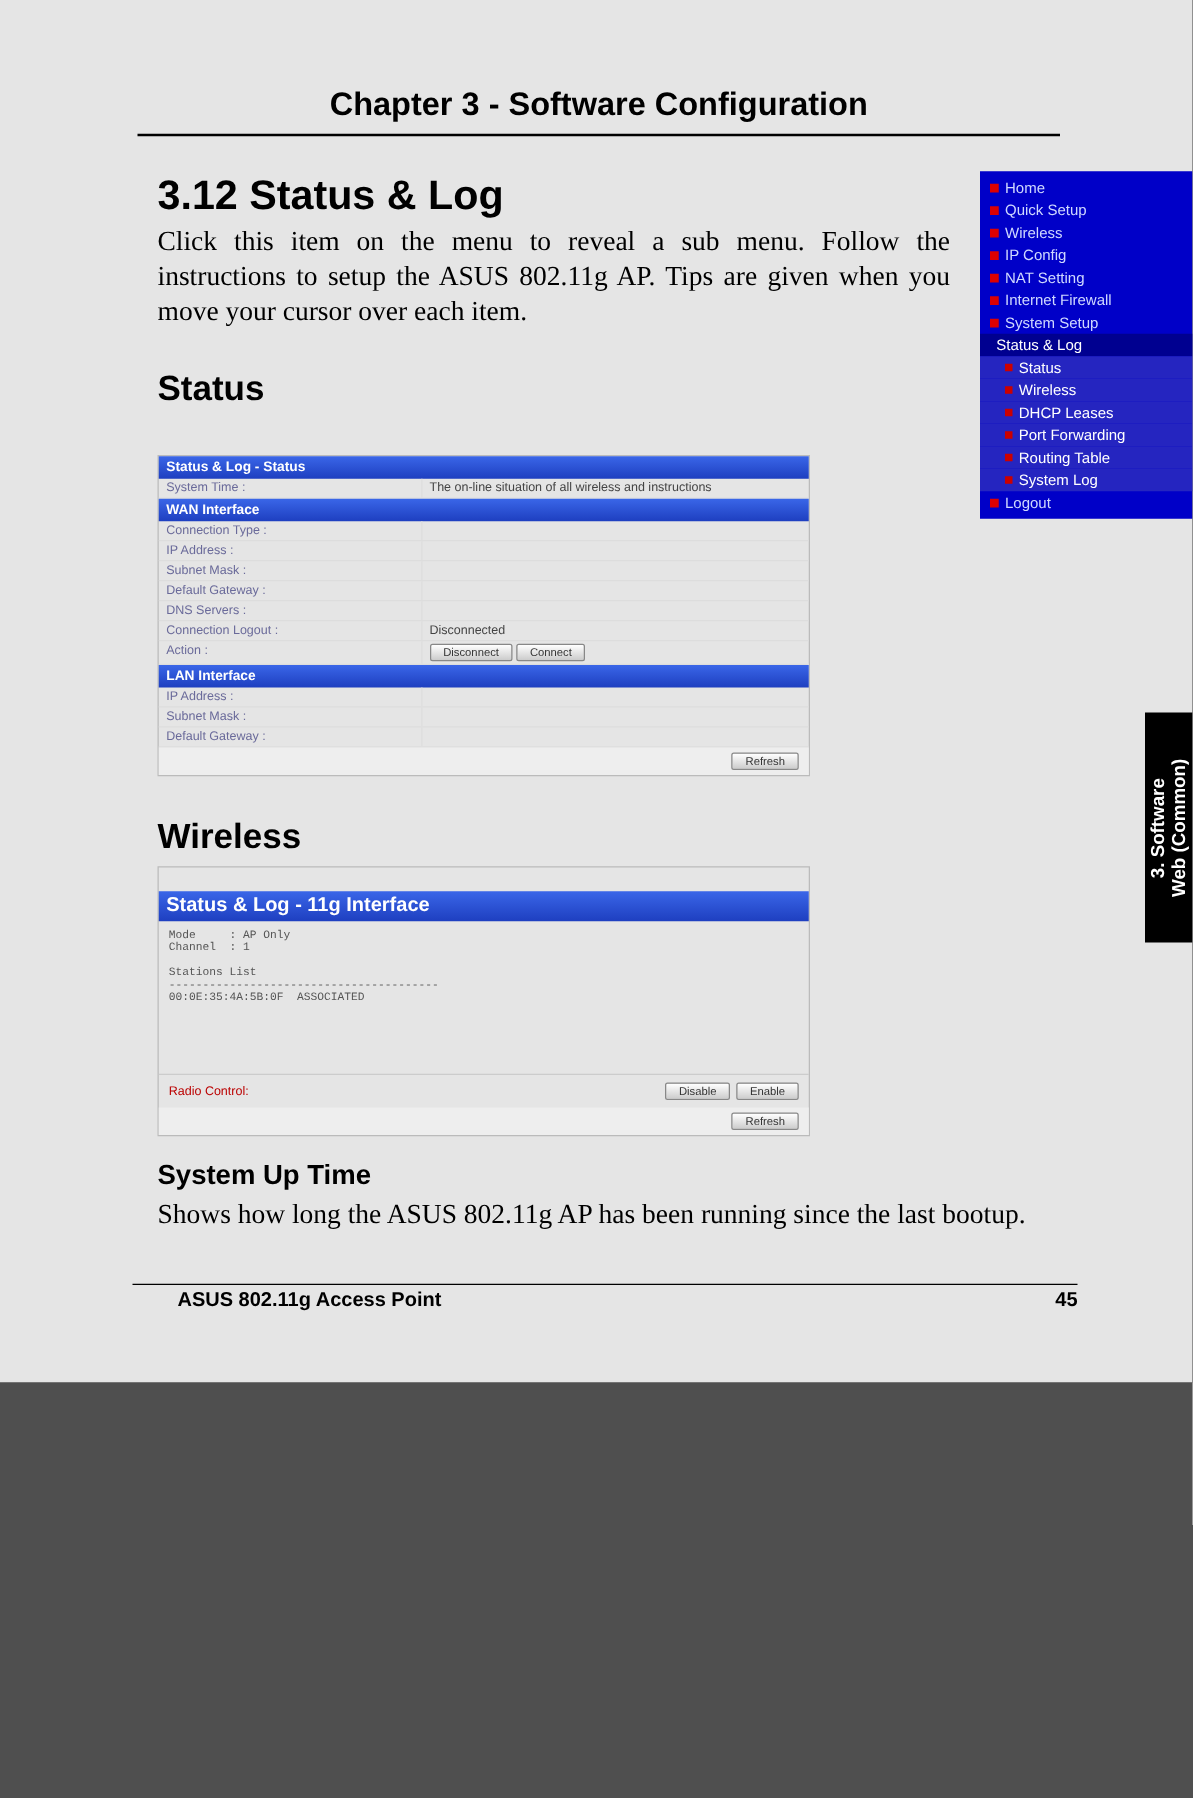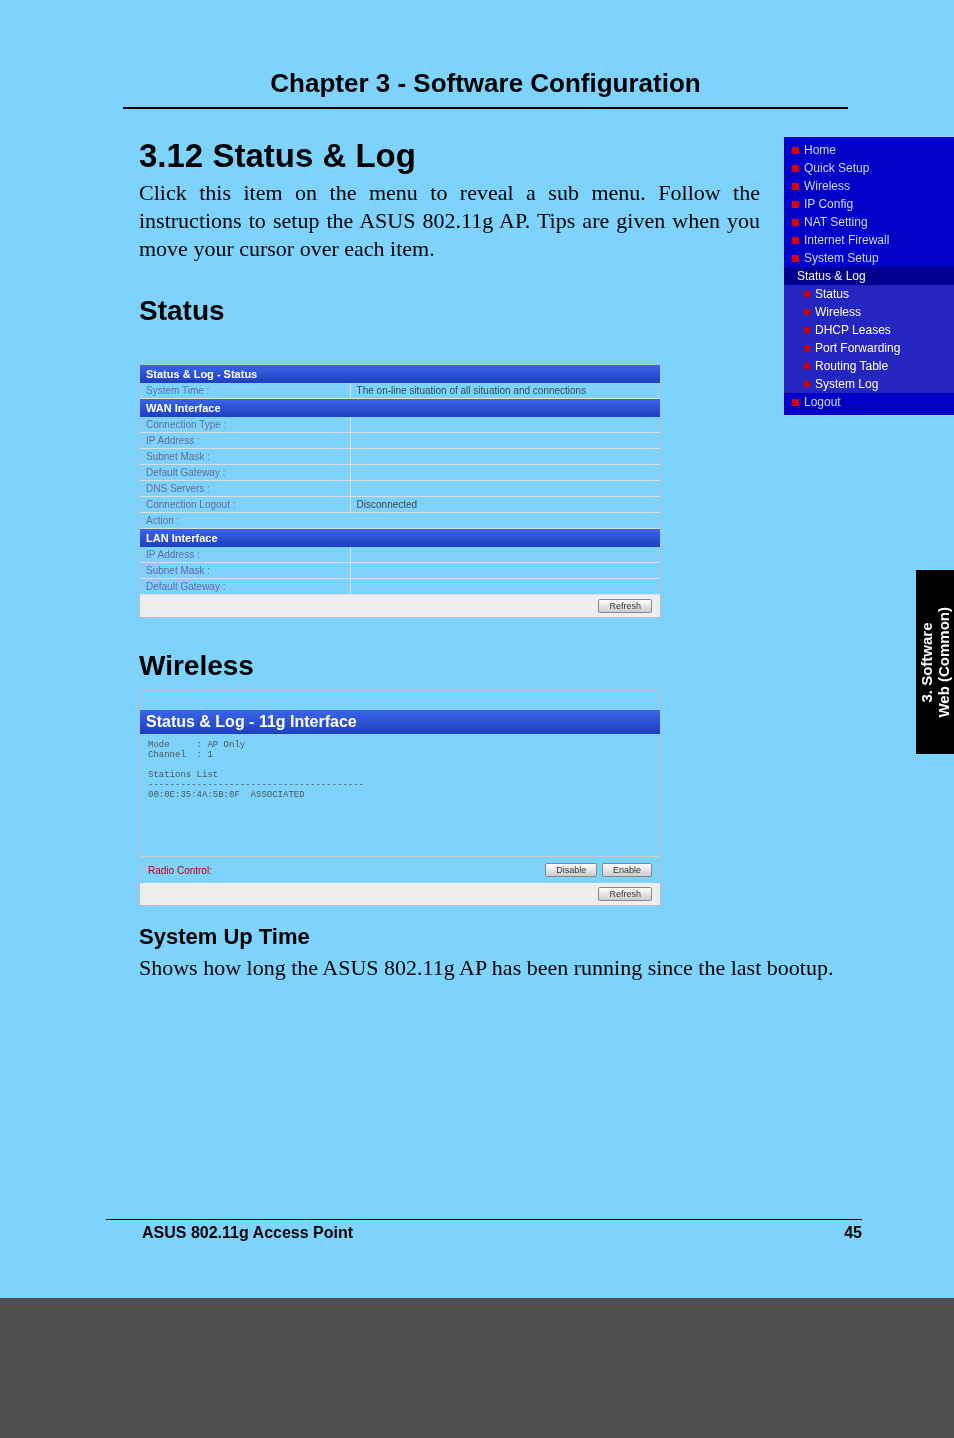--- a/index.html
+++ b/index.html
@@ -1,16 +1,16 @@
 <!DOCTYPE html>
 <html><head>
 <meta charset="utf-8">
 <style>
 html, body { margin:0; padding:0; background:#4f4f4f; font-family:"Times New Roman", serif; }
-.page { width:954px; height:1298px; background:#7dd3fc; margin:0 auto; position:relative; box-sizing:border-box; padding:68px 0 0 17px; }
+.page { width:954px; height:1106px; background:#e5e5e5; margin:0 auto; position:relative; box-sizing:border-box; padding:68px 0 0 4px; }
 .chapter { font-family:Arial,Helvetica,sans-serif; font-weight:bold; font-size:26px; text-align:center; margin:0 0 8px 0; }
 .hr1 { border:none; border-top:2px solid #000; margin:0 106px 12px 106px; }
 .content { padding:0 106px 0 122px; position:relative; }
 .h1 { font-family:Arial,Helvetica,sans-serif; font-weight:bold; font-size:33px; margin:28px 0 4px 0; }
 .body-p { font-size:22px; line-height:1.28; text-align:justify; margin:0 88px 0 0; }
 .h2 { font-family:Arial,Helvetica,sans-serif; font-weight:bold; font-size:28px; margin:32px 0 8px 0; }
 .h3 { font-family:Arial,Helvetica,sans-serif; font-weight:bold; font-size:22px; margin:18px 0 4px 0; }
 .p2 { font-size:22px; line-height:1.28; text-align:justify; margin:0; }
 
 
@@ -122,21 +122,21 @@
     </div>
 
     <div class="h1">3.12  Status &amp; Log</div>
     <p class="body-p">Click this item on the menu to reveal a sub menu. Follow the instructions to setup the ASUS 802.11g AP. Tips are given when you move your cursor over each item.</p>
 
     <div class="h2">Status</div>
     <div class="status-tbl">
       <div class="st-hdr">Status &amp; Log - Status</div>
       <div class="st-row">
           <div class="st-cell1">System Time :</div>
-          <div class="st-cell2">The on-line situation of all situation and connections</div>
+          <div class="st-cell2">The on-line situation of all wireless and instructions</div>
         </div>
       <div class="st-hdr">WAN Interface</div>
       <div class="st-row">
           <div class="st-cell1">Connection Type :</div>
           <div class="st-cell2"></div>
         </div>
       <div class="st-row">
           <div class="st-cell1">IP Address :</div>
           <div class="st-cell2"></div>
         </div>
@@ -151,20 +151,21 @@
       <div class="st-row">
           <div class="st-cell1">DNS Servers :</div>
           <div class="st-cell2"></div>
         </div>
       <div class="st-row">
           <div class="st-cell1">Connection Logout :</div>
           <div class="st-cell2">Disconnected</div>
         </div>
       <div class="st-row">
           <div class="st-cell1">Action :</div>
+          <div class="st-cell2"><span class="st-btn">Disconnect</span> <span class="st-btn">Connect</span></div>
         </div>
       <div class="st-hdr">LAN Interface</div>
       <div class="st-row">
           <div class="st-cell1">IP Address :</div>
           <div class="st-cell2"></div>
         </div>
       <div class="st-row">
           <div class="st-cell1">Subnet Mask :</div>
           <div class="st-cell2"></div>
         </div>

